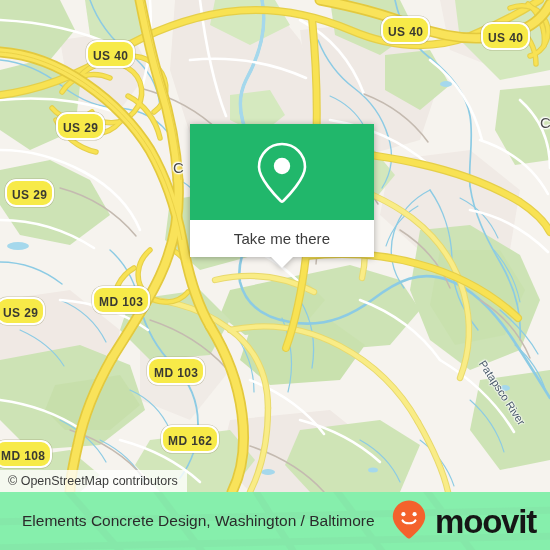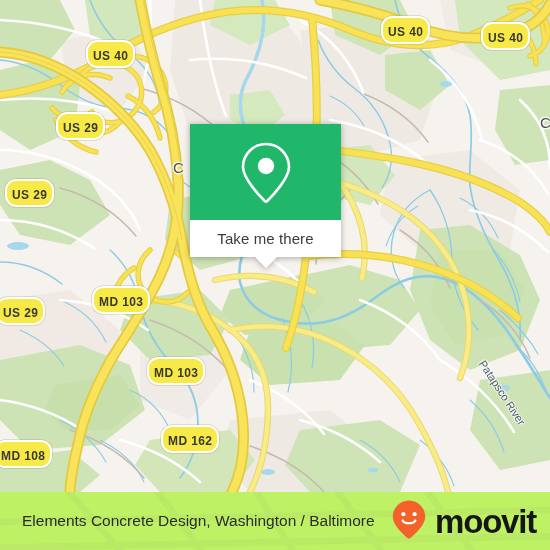--- a/index.html
+++ b/index.html
@@ -66,21 +66,21 @@
     text-shadow:
        1px  0 1.5px #fff, -1px  0 1.5px #fff,
        0  1px 1.5px #fff,  0 -1px 1.5px #fff;
   }
 
   
   #popup {
     position: absolute;
     left: 190px;
     top: 124px;
-    width: 151px;
+    width: 184px;
     filter: drop-shadow(0 1px 3px rgba(0,0,0,0.30));
   }
   #popup-header {
     height: 96px;
     background: #21b76b;
     display: flex;
     align-items: center;
     justify-content: center;
   }
   #popup-header svg { display: block; }
@@ -119,21 +119,21 @@
     white-space: nowrap;
   }
 
   
   #footer {
     position: absolute;
     left: 0;
     top: 492px;
     width: 550px;
     height: 58px;
-    background: #bef264;
+    background: #86efac;
     display: flex;
     align-items: center;
     justify-content: space-between;
     padding: 0 14px 0 22px;
     box-sizing: border-box;
     overflow: hidden;
   }
   #footer-bg {
     position: absolute;
     left: 0; top: 0;
@@ -424,20 +424,21 @@
             <circle cx="26" cy="26" r="8.2" fill="#ffffff"></circle>
           </svg>
         </span>
       </div>
       <div id="popup-button">
         <span id="popup-button-label">Take me there</span>
       </div>
       <div id="popup-tail"></div>
     </div>
 
+    <div id="attribution">© OpenStreetMap contributors</div>
   </div>
 
   <div id="footer">
     <svg id="footer-bg" width="550" height="58" viewBox="0 0 550 58">
       <g fill="none" stroke="#7a7a7a" stroke-width="7">
         <path d="M60 -10 L130 70"></path>
         <path d="M150 -10 L210 70"></path>
         <path d="M250 -10 L300 70"></path>
         <path d="M330 -10 L390 70"></path>
         <path d="M420 -10 L480 70"></path>

